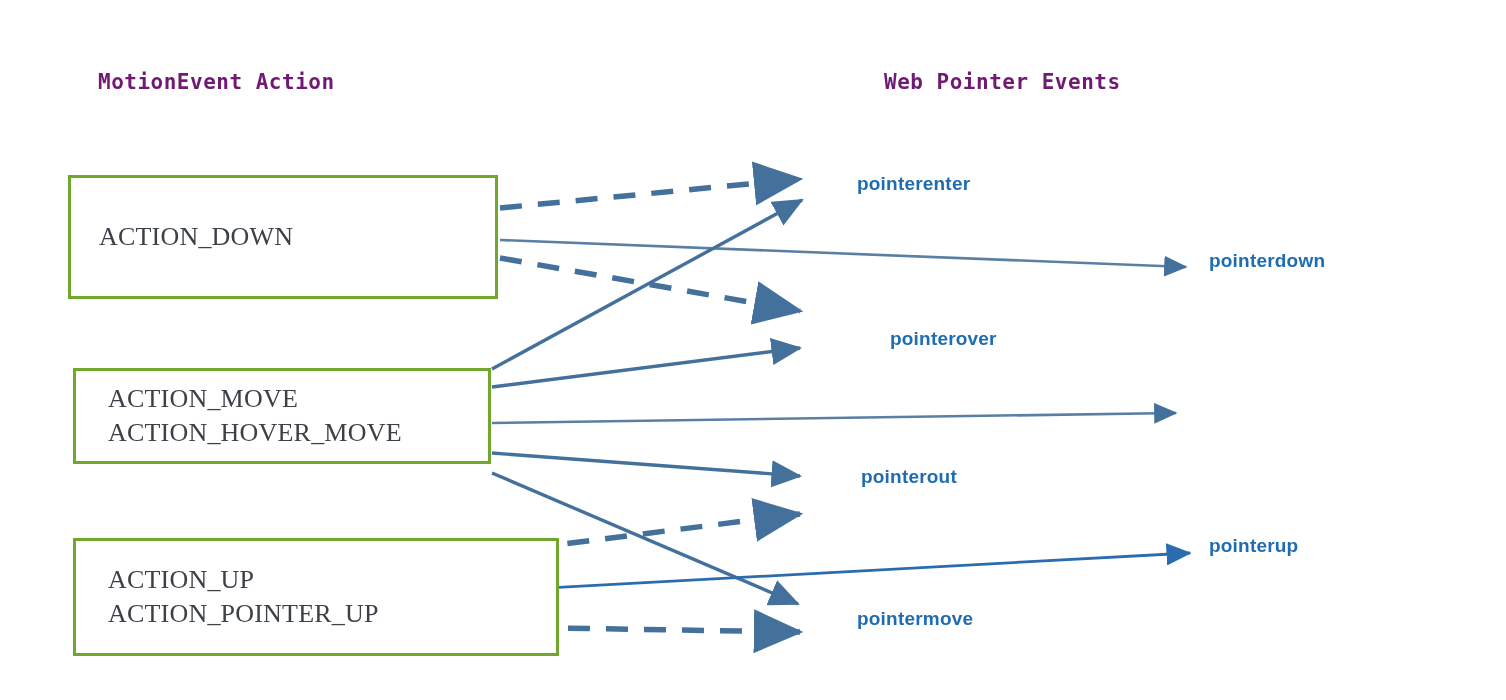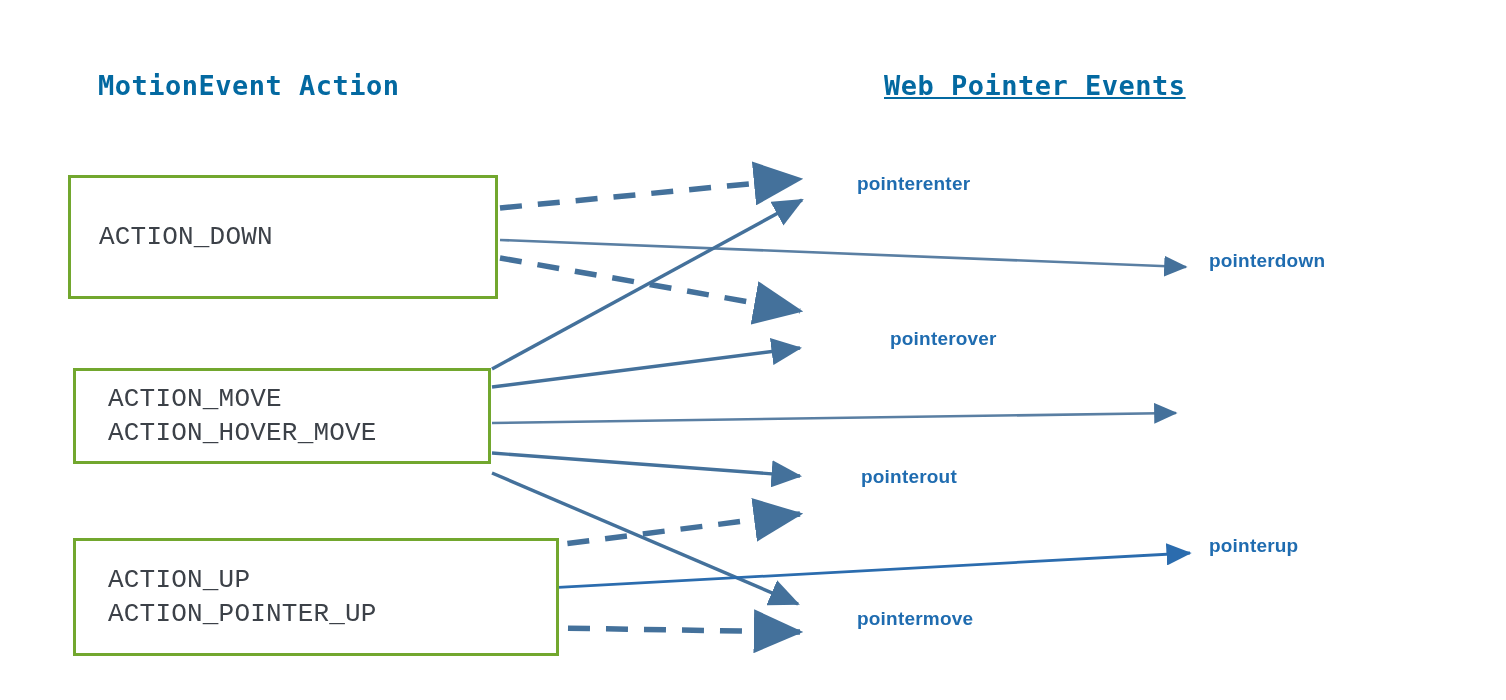--- a/index.html
+++ b/index.html
@@ -13,40 +13,40 @@
   #canvas {
     position: relative;
     width: 1506px;
     height: 700px;
     background: #ffffff;
     overflow: hidden;
   }
   .col-header {
     position: absolute;
     font-family: "DejaVu Sans Mono", monospace;
-    font-size: 27px;
+    font-size: 21px;
     font-weight: 700;
     letter-spacing: 0.5px;
-    color: #0369a1;
+    color: #701a75;
     white-space: nowrap;
   }
   #header-left  { left: 98px;  top: 70px; }
-  #header-right { left: 884px; top: 70px; text-decoration: underline; }
+  #header-right { left: 884px; top: 70px; }
 
   .action-box {
     position: absolute;
     box-sizing: border-box;
     background: #ffffff;
     border: 3px solid #72A72E;
     display: flex;
     flex-direction: column;
     justify-content: center;
   }
   .action-line {
-    font-family: Liberation Mono, monospace;
+    font-family: Liberation Serif, serif;
     font-size: 26px;
     font-weight: 400;
     color: #3c4148;
     line-height: 1.32;
     white-space: nowrap;
     padding-left: 28px;
     letter-spacing: 0.2px;
   }
 
   #box-down  { left: 68px; top: 175px; width: 430px;  height: 124px; }

